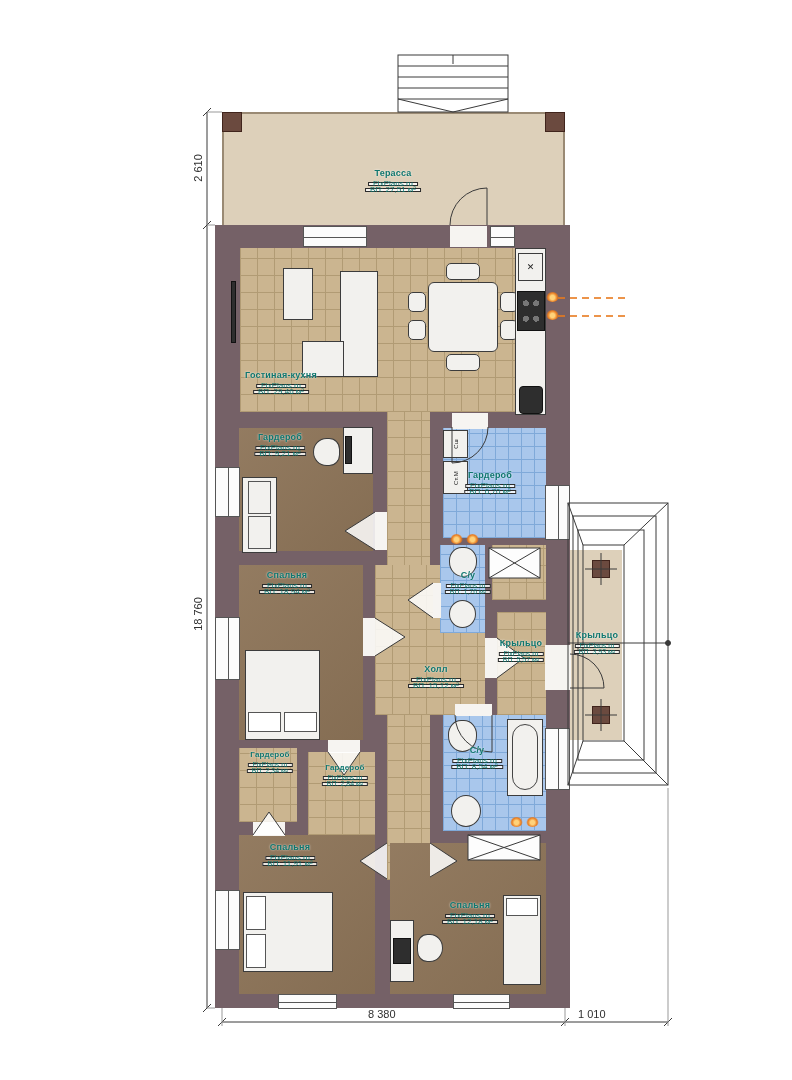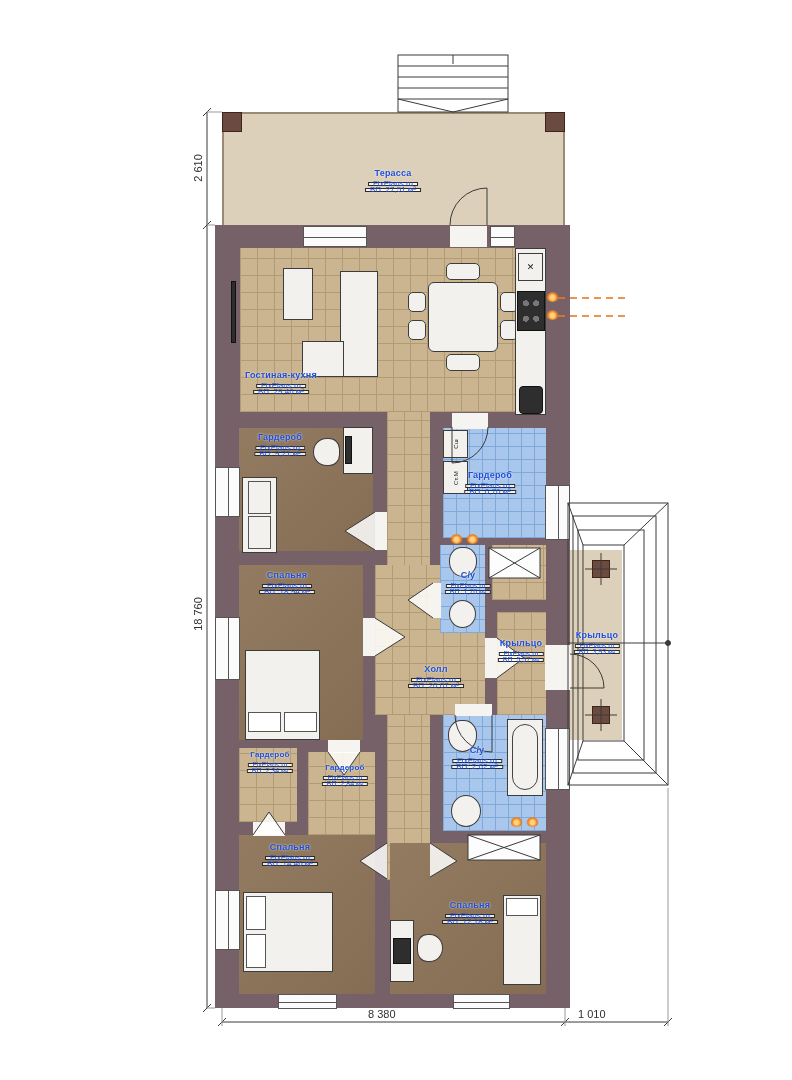--- a/index.html
+++ b/index.html
@@ -25,21 +25,21 @@
   .post{background:#6b4a3f;border:1px solid #40241c;z-index:3;}
   
   .win{background:#fbfbfb;border:1px solid #555;z-index:3;}
   .win.h::after{content:"";position:absolute;left:0;right:0;top:50%;border-top:1px solid #555;}
   .win.v::after{content:"";position:absolute;top:0;bottom:0;left:50%;border-left:1px solid #555;}
   .opening{background:#f6f4f1;z-index:3;}
   
   .flame{width:13px;height:10px;border-radius:50%;z-index:4;
     background:radial-gradient(circle at 50% 55%, #ffd27a 0 25%, var(--flame) 55%, rgba(232,122,30,0) 75%);}
   
-  .rlabel{transform:translateX(-50%);text-align:center;z-index:6;color:#1d4ed8;white-space:nowrap;}
+  .rlabel{transform:translateX(-50%);text-align:center;z-index:6;color:#0f766e;white-space:nowrap;}
   .rname{font-size:9px;font-weight:bold;letter-spacing:.2px;margin-bottom:2px;
          text-shadow:0 0 2px rgba(255,255,255,.9);}
   .rbox{display:inline-block;font-size:8px;border:1px solid #2a2a2a;background:rgba(255,255,255,.82);
         padding:1px 4px;margin-top:2px;}
   .rbox-wrap{line-height:0;}
   .dim{font-size:11px;color:#2f2f2f;z-index:6;white-space:nowrap;}
   .dim.v{transform:rotate(-90deg);transform-origin:center;}
   .appl{display:flex;align-items:center;justify-content:center;overflow:hidden;}
   .appl span{transform:rotate(-90deg);font-size:6px;color:#222;letter-spacing:.2px;}
   svg.lines{position:absolute;left:0;top:0;z-index:5;pointer-events:none;}
@@ -265,21 +265,21 @@
     <div class="rbox-wrap"><span class="rbox">ВП: 18,94 м²</span></div>
   </div>
   <div class="abs rlabel" style="left:468px;top:570px;">
     <div class="rname">С/у</div>
     <div class="rbox-wrap"><span class="rbox" style="font-size:7px;">FixPlans.ru</span></div>
     <div class="rbox-wrap"><span class="rbox" style="font-size:7px;">ВП: 1,76 м²</span></div>
   </div>
   <div class="abs rlabel" style="left:436px;top:664px;">
     <div class="rname">Холл</div>
     <div class="rbox-wrap"><span class="rbox">FixPlans.ru</span></div>
-    <div class="rbox-wrap"><span class="rbox">ВП: 20,07 м²</span></div>
+    <div class="rbox-wrap"><span class="rbox">ВП: 15,12 м²</span></div>
   </div>
   <div class="abs rlabel" style="left:521px;top:638px;">
     <div class="rname">Крыльцо</div>
     <div class="rbox-wrap"><span class="rbox" style="font-size:7px;">FixPlans.ru</span></div>
     <div class="rbox-wrap"><span class="rbox" style="font-size:7px;">ВП: 5,57 м²</span></div>
   </div>
   <div class="abs rlabel" style="left:597px;top:630px;">
     <div class="rname">Крыльцо</div>
     <div class="rbox-wrap"><span class="rbox" style="font-size:7px;">FixPlans.ru</span></div>
     <div class="rbox-wrap"><span class="rbox" style="font-size:7px;">ВП: 3,93 м²</span></div>
@@ -290,26 +290,26 @@
     <div class="rbox-wrap"><span class="rbox" style="font-size:7px;">ВП: 2,34 м²</span></div>
   </div>
   <div class="abs rlabel" style="left:345px;top:763px;">
     <div class="rname" style="font-size:8px;">Гардероб</div>
     <div class="rbox-wrap"><span class="rbox" style="font-size:7px;">FixPlans.ru</span></div>
     <div class="rbox-wrap"><span class="rbox" style="font-size:7px;">ВП: 2,84 м²</span></div>
   </div>
   <div class="abs rlabel" style="left:477px;top:745px;">
     <div class="rname">С/у</div>
     <div class="rbox-wrap"><span class="rbox">FixPlans.ru</span></div>
-    <div class="rbox-wrap"><span class="rbox">ВП: 2,62 м²</span></div>
+    <div class="rbox-wrap"><span class="rbox">ВП: 8,54 м²</span></div>
   </div>
   <div class="abs rlabel" style="left:290px;top:842px;">
     <div class="rname">Спальня</div>
     <div class="rbox-wrap"><span class="rbox">FixPlans.ru</span></div>
-    <div class="rbox-wrap"><span class="rbox">ВП: 14,46 м²</span></div>
+    <div class="rbox-wrap"><span class="rbox">ВП: 11,91 м²</span></div>
   </div>
   <div class="abs rlabel" style="left:470px;top:900px;">
     <div class="rname">Спальня</div>
     <div class="rbox-wrap"><span class="rbox">FixPlans.ru</span></div>
     <div class="rbox-wrap"><span class="rbox">ВП: 12,18 м²</span></div>
   </div>
 
   <div class="abs dim v" style="left:178px;top:162px;width:40px;text-align:center;">2 610</div>
   <div class="abs dim v" style="left:172px;top:608px;width:52px;text-align:center;">18 760</div>
   <div class="abs dim" style="left:368px;top:1008px;">8 380</div>

